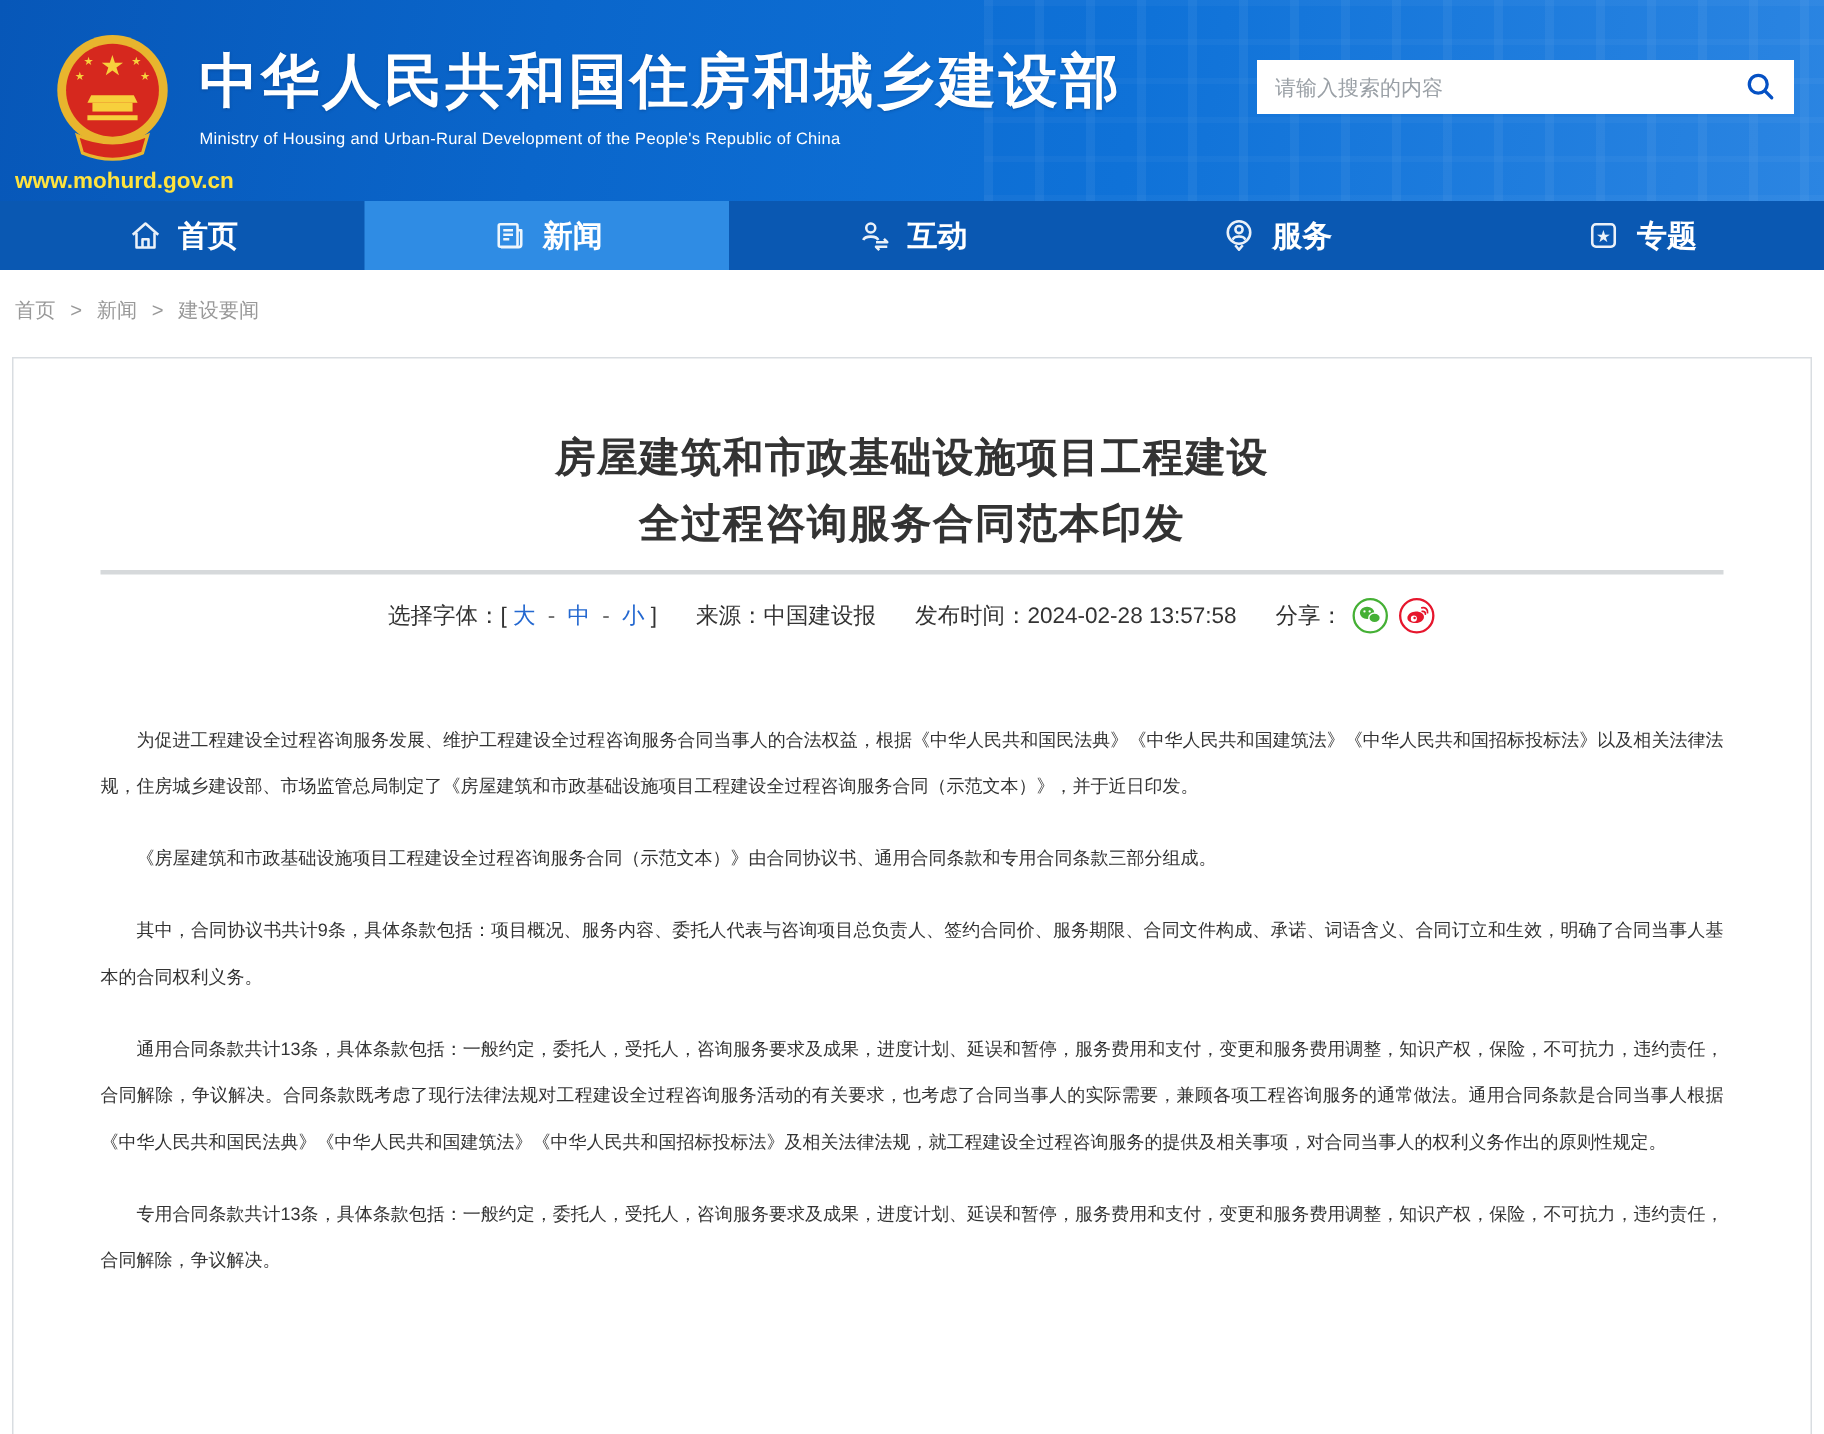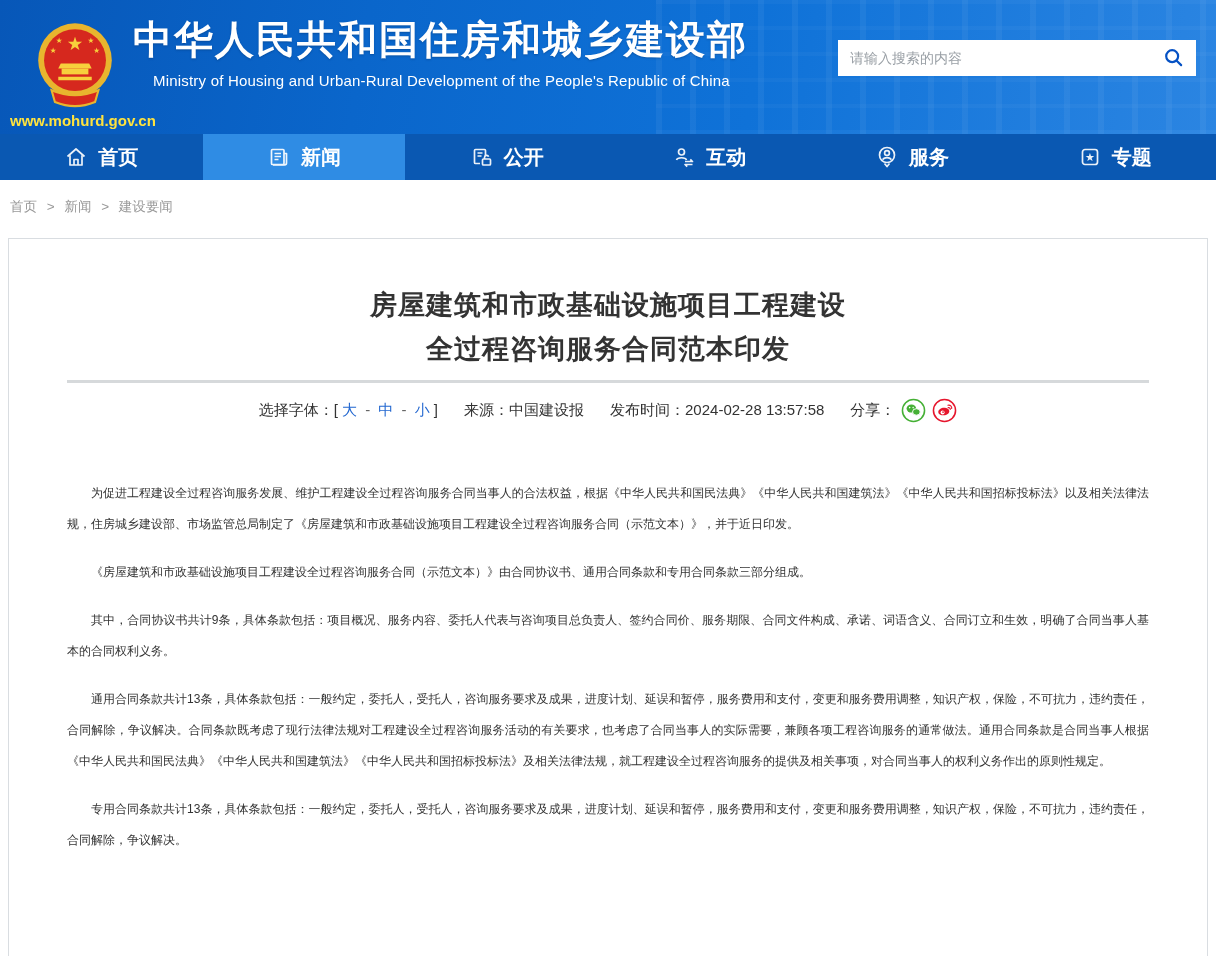--- a/index.html
+++ b/index.html
@@ -11,22 +11,22 @@
     background:linear-gradient(100deg,#0757b8 0%,#0a66cb 30%,#0f72d8 62%,#2b85e2 100%); }
   .header .bldg {
     position:absolute; right:0; top:0; width:560px; height:134px; opacity:.18;
     background:
       repeating-linear-gradient(90deg, rgba(255,255,255,.28) 0 6px, transparent 6px 34px),
       repeating-linear-gradient(0deg, rgba(255,255,255,.18) 0 4px, transparent 4px 26px);
   }
   .brand { position:absolute; left:33px; top:20px; display:flex; align-items:flex-start; cursor:pointer; }
   .emblem { width:84px; height:92px; margin-right:16px; }
   .site-cn { color:#fff; font-size:39px; font-weight:bold; letter-spacing:2px;
-    line-height:1; text-shadow:0 1px 2px rgba(0,40,90,.35); }
-  .site-en { color:#fff; font-size:15px; margin-top:13px; letter-spacing:.2px;margin-left:20px; }
+    line-height:1; margin-top:15px; text-shadow:0 1px 2px rgba(0,40,90,.35); }
+  .site-en { color:#fff; font-size:11px; margin-top:13px; letter-spacing:.2px; }
   .site-url { position:absolute; left:10px; top:112px; color:#ffe33e;
     font-size:15px; font-weight:bold; }
   .search { position:absolute; right:20px; top:40px; width:358px; height:36px;
     background:#fff; display:flex; align-items:flex-end; }
   .search input { flex:1; border:none; outline:none; height:100%; padding:0 12px;
     font-size:14px; color:#555; font-family:inherit; }
   .search input::placeholder { color:#9aa0a6; }
   .search-btn { width:44px; height:36px; border:none; background:#fff;
     display:flex; align-items:center; justify-content:center; cursor:pointer; }
 
@@ -106,29 +106,20 @@
     </svg>
     <span>首页</span>
   </div>
   <div class="nav-item active">
     <svg viewBox="0 0 24 24" fill="none" stroke="#fff" stroke-width="1.7" stroke-linejoin="round">
       <rect x="4.5" y="4.5" width="12.5" height="15" rx="1"></rect>
       <path d="M7.5 8.5h6.5M7.5 11.5h6.5M7.5 14.5h4"></path>
       <path d="M17 8.5h2.5V18a1.8 1.8 0 0 1-1.8 1.8H6"></path>
     </svg>
     <span>新闻</span>
-  </div>
-  <div class="nav-item">
-    <svg viewBox="0 0 24 24" fill="none" stroke="#fff" stroke-width="1.7" stroke-linejoin="round">
-      <path d="M15.5 11V5.5a1 1 0 0 0-1-1H5.5a1 1 0 0 0-1 1v12a1 1 0 0 0 1 1H10"></path>
-      <path d="M7.5 8h5M7.5 11h4"></path>
-      <rect x="12.5" y="14" width="8" height="6" rx="1"></rect>
-      <path d="M14.5 14v-1.6a2.1 2.1 0 0 1 4.1-.6"></path>
-    </svg>
-    <span>公开</span>
   </div>
   <div class="nav-item">
     <svg viewBox="0 0 24 24" fill="none" stroke="#fff" stroke-width="1.7" stroke-linejoin="round">
       <circle cx="9.5" cy="7" r="3"></circle>
       <path d="M4.5 15c1-3 9-3 10 0"></path>
       <path d="M13 16.5h7.5l-2.2-2.2M20.5 19.5H13l2.2 2.2"></path>
     </svg>
     <span>互动</span>
   </div>
   <div class="nav-item">

